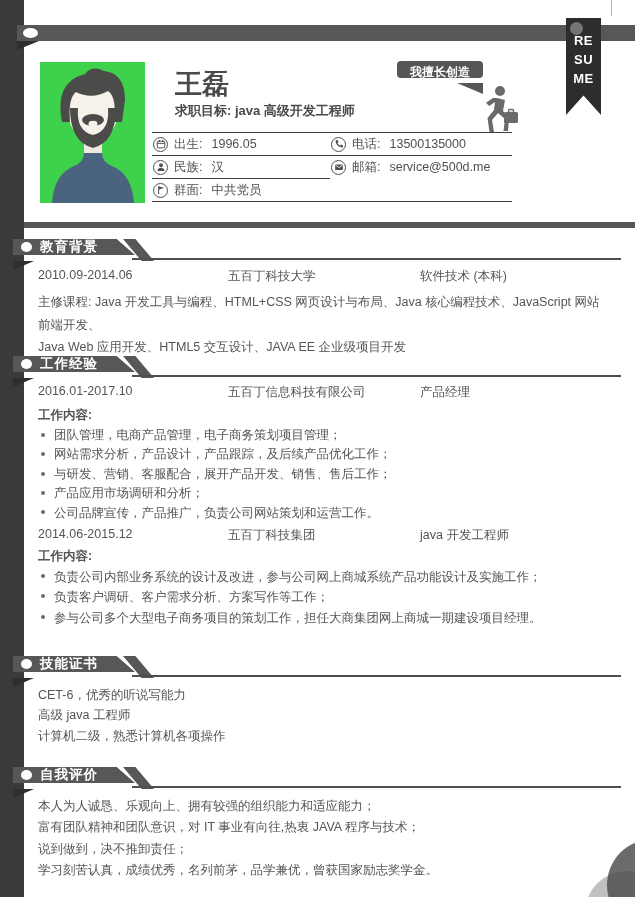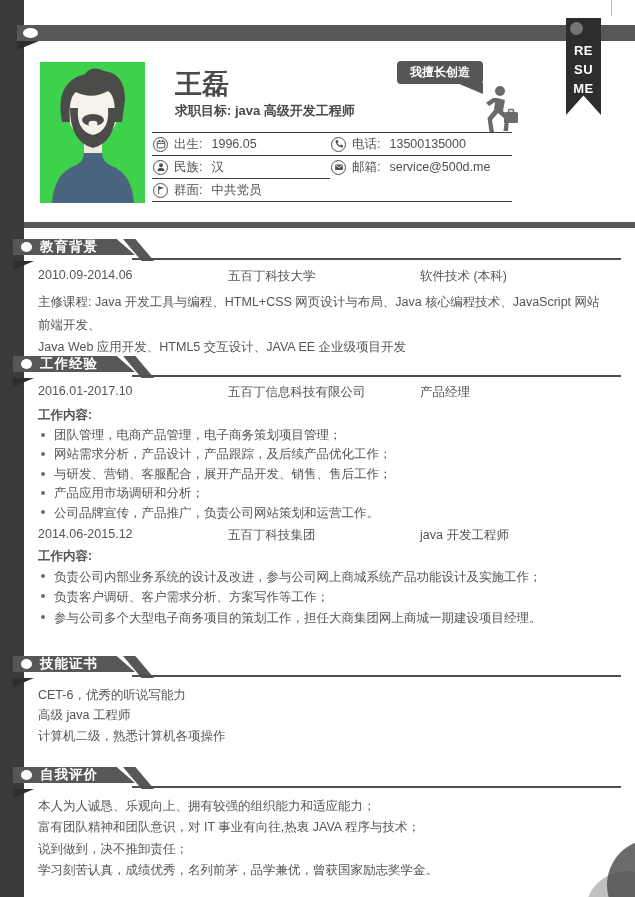--- a/index.html
+++ b/index.html
@@ -11,29 +11,29 @@
   .left-strip{position:absolute;left:0;top:0;width:24px;height:897px;background:#3a3a3a;}
   
   .top-bar{position:absolute;left:17px;right:0;top:25px;height:16px;background:#575757;}
   .top-bar-dot{position:absolute;left:23px;top:28px;width:15px;height:10px;border-radius:50%;background:#ffffff;}
   .top-fold{position:absolute;left:17px;top:41px;width:0;height:0;
     border-top:9px solid #2e2e2e;border-right:22px solid transparent;}
   .top-vline{position:absolute;left:611px;top:0;width:1px;height:16px;background:#b9b9b9;}
   
   .ribbon{position:absolute;left:566px;top:18px;width:35px;height:97px;background:#2d2d2d;
     clip-path:polygon(0 0,100% 0,100% 100%,50% 80%,0 100%);
-    color:#fff;font-weight:bold;font-size:13px;line-height:19px;text-align:center;padding-top:23px;box-sizing:border-box;letter-spacing:.5px;}
+    color:#fff;font-weight:bold;font-size:13px;line-height:19px;text-align:center;padding-top:13px;box-sizing:border-box;letter-spacing:.5px;}
   .ribbon-dot{position:absolute;left:570px;top:22px;width:13px;height:13px;border-radius:50%;background:rgba(125,125,125,.9);}
   
   .photo{position:absolute;left:40px;top:62px;width:105px;height:141px;background:#3ed24c;overflow:hidden;}
   
   .name{position:absolute;left:175px;top:66px;font-size:27px;font-weight:bold;color:#4a4a4a;}
   .objective{position:absolute;left:175px;top:102px;font-size:13px;font-weight:bold;color:#4a4a4a;}
   
-  .bubble{position:absolute;left:397px;top:61px;height:23px;line-height:23px;padding:0 13px;background:#565656;
+  .bubble{position:absolute;left:397px;top:61px;height:17px;line-height:23px;padding:0 13px;background:#565656;
     color:#fff;font-size:12px;font-weight:bold;border-radius:4px;}
   .bubble-tail{position:absolute;left:60px;top:22px;width:0;height:0;
     border-top:11px solid #565656;border-left:26px solid transparent;}
   .walker{position:absolute;left:476px;top:85px;width:46px;height:48px;}
   
   .info-table{position:absolute;left:152px;top:132px;width:360px;border-bottom:1.5px solid #3f3f3f;
     display:grid;grid-template-columns:178px 182px;}
   .info-cell{height:23px;border-top:1.5px solid #3f3f3f;display:flex;align-items:center;gap:6px;
     font-size:12.5px;color:#4f4f4f;padding-left:1px;box-sizing:border-box;white-space:nowrap;}
   .icon-circle{width:15px;height:15px;min-width:15px;border:1px solid #4f4f4f;border-radius:50%;

